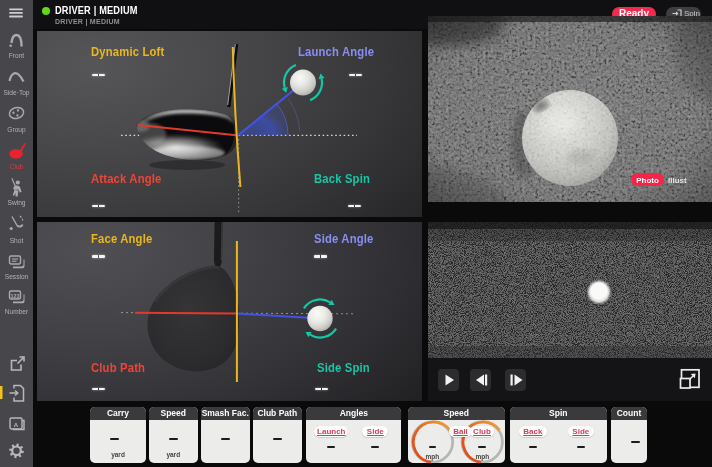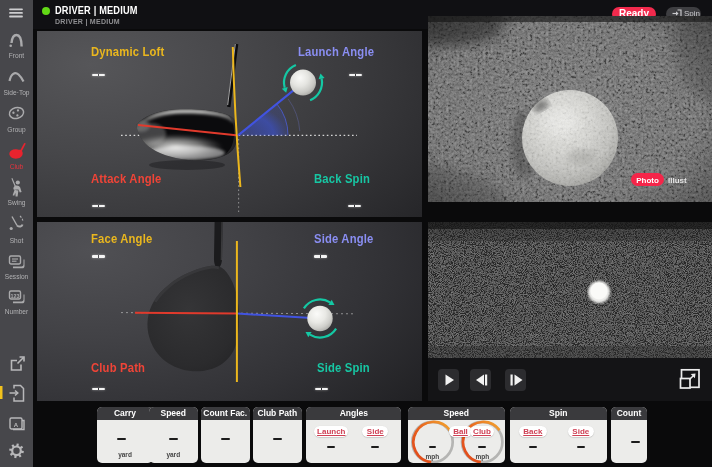--- a/index.html
+++ b/index.html
@@ -378,32 +378,32 @@
       <path d="M86.5,16.5 L94.5,22 L86.5,27.5 Z" fill="#f2f2f2"></path>
       <g stroke="#ececec" stroke-width="1.7" fill="none">
         <rect x="253.5" y="11.8" width="17.5" height="17.5"></rect>
         <rect x="252.5" y="20.5" width="9.5" height="9.5" fill="#141416"></rect>
       </g>
       <path d="M261.5,21.5 L265.8,17.2" stroke="#ececec" stroke-width="1.5"></path>
       <path d="M267.5,15.4 L262.7,16 L266.9,20.2 Z" fill="#ececec"></path>
     </svg>
   </div>
 
-  <div class="sbox" style="left:97px; width:56px;">
+  <div class="sbox" style="left:90px; width:56px;">
     <div class="hd">Carry</div>
     <div class="dashbar" style="left:19.6px; width:9.2px; top:31px;"></div>
     <div class="unit" style="top:44.5px;">yard</div>
   </div>
   <div class="sbox" style="left:149px; width:48.5px;">
     <div class="hd">Speed</div>
     <div class="dashbar" style="left:19.6px; width:9.2px; top:31px;"></div>
     <div class="unit" style="top:44.5px;">yard</div>
   </div>
   <div class="sbox" style="left:201px; width:48.5px;">
-    <div class="hd">Count Fac.</div>
+    <div class="hd">Smash Fac.</div>
     <div class="dashbar" style="left:19.6px; width:9.2px; top:31px;"></div>
   </div>
   <div class="sbox" style="left:253px; width:48.5px;">
     <div class="hd">Club Path</div>
     <div class="dashbar" style="left:19.6px; width:9.2px; top:31px;"></div>
   </div>
   <div class="sbox" style="left:306.3px; width:95.2px;">
     <div class="hd">Angles</div>
     <div class="pill" style="left:8px; top:19px; width:34px;">Launch</div>
     <div class="pill" style="left:56px; top:19px; width:26px;">Side</div>

